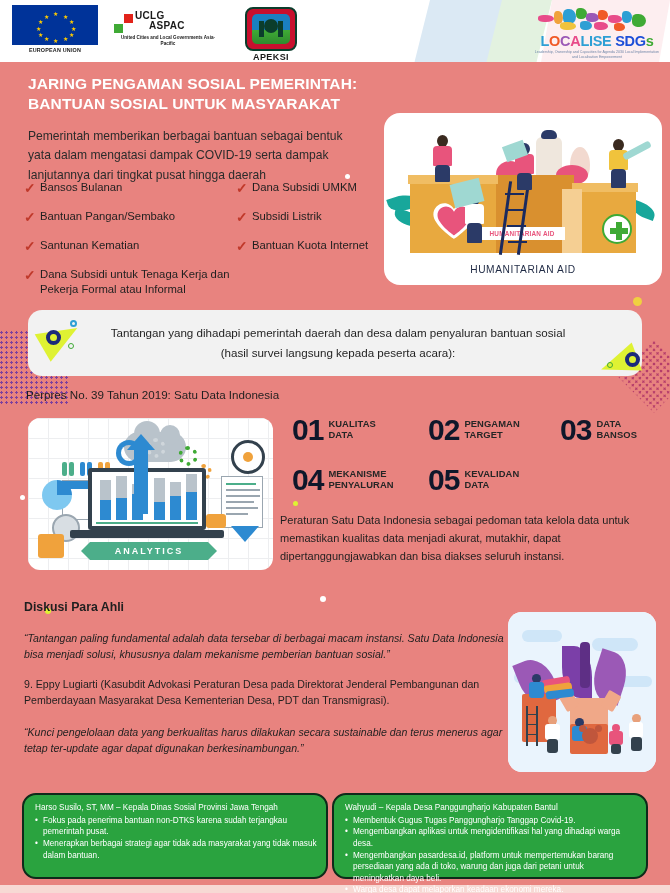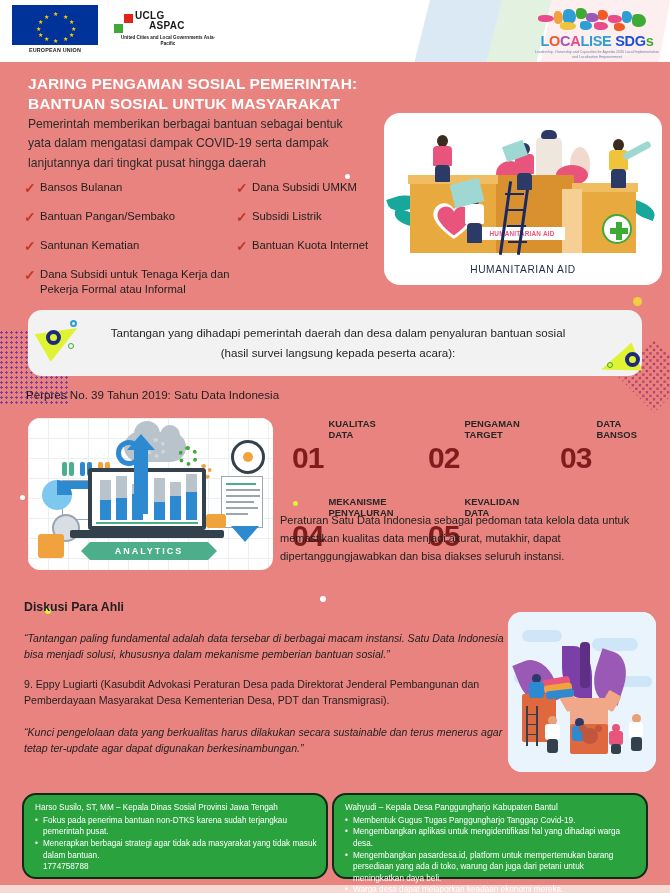--- a/index.html
+++ b/index.html
@@ -74,21 +74,21 @@
   .loc-a{color:#e84c8a;} .loc-li{color:#2e9fd4;} .loc-s{color:#3faa35;}
   .loc-sdg { color:#1d4ed8; }
   .loc-sub { font-size: 3.6px; color:#6f86a8; line-height:1.5; margin-top:1px;}
 
   
   .title-block { position:absolute; left: 28px; top: 74px; width: 400px; z-index: 6;}
   .main-title {
     font-size: 15.5px; font-weight: 900; color:#ffffff; line-height: 1.32; letter-spacing: .1px;
   }
   .intro {
-    font-size: 12.1px; color: #2b2b2b; line-height: 1.62; width: 335px;
+    margin-top: 12px; font-size: 12.1px; color: #2b2b2b; line-height: 1.62; width: 335px;
   }
 
   
   .checks { position:absolute; left:24px; top:180px; width: 400px; z-index:6;}
   .chk-cols { display:flex; }
   .chk-col-l { width: 212px; } .chk-col-r { width: 185px; }
   .chk-row { display:flex; align-items:flex-start; margin-bottom: 13px; }
   .chk-mark { width: 16px; flex:none; color:#c0392b; font-size: 14px; font-weight:900; line-height:1.15; }
   .chk-txt { font-size: 11.3px; color:#1f1f1f; line-height:1.34; }
 
@@ -190,21 +190,21 @@
   .calc{ position:absolute; left:10px; top:116px; width:26px; height:24px; background:#f0a23c; border-radius:3px;}
   .doc{ position:absolute; right:10px; top:58px; width:42px; height:52px; background:#fff; border:1.5px solid #9aa6b0;}
   .docline{position:absolute; height:2px; background:#9aa6b0; left:4px;}
   .target{ position:absolute; right:8px; top:22px; width:34px; height:34px; border-radius:50%; border:3px solid #33414d; background:#fff;}
   .target:after{content:"";position:absolute;left:9px;top:9px;width:10px;height:10px;border-radius:50%;background:#f0a23c;}
   .people-ico{ position:absolute; width:5px; height:14px; border-radius:2px;}
 
   .numbers { position:absolute; left:292px; top:416px; width:370px; z-index:6;}
   .num-row { display:flex; }
   .num-item { display:flex; align-items:flex-start; }
-  .num-big { font-size:30px; font-weight:900; color:#7f1d1d; line-height:.92; letter-spacing:-1px;margin-top:28px;}
+  .num-big { font-size:30px; font-weight:900; color:#0f172a; line-height:.92; letter-spacing:-1px;}
   .num-lbl { font-size:9.4px; font-weight:900; color:#262626; line-height:1.22; margin-left:5px; margin-top:2px; letter-spacing:.1px;}
   .satu-para {
     position:absolute; left:280px; top:512px; width:360px; z-index:6;
     font-size:11px; color:#1f1f1f; line-height:1.62;
   }
 
   
   .disc { position:absolute; left:24px; top:600px; width:480px; z-index:6; }
   .disc-title { font-size:12.3px; font-weight:900; color:#1f1f1f; margin-bottom:1px;}
   .disc-p { font-size:10.6px; color:#1f1f1f; line-height:1.52; }
@@ -278,20 +278,29 @@
               <div class="sqw"></div>
           </div>
           <div>
             <div class="uclg-word">UCLG</div>
             <div class="aspac-word">ASPAC</div>
           </div>
         </div>
         <div class="uclg-sub">United Cities and Local Governments Asia-Pacific</div>
       </div>
 
+      <div class="apeksi-logo">
+        <div class="apeksi-badge">
+          <div class="ap-inner"></div>
+          <div class="ap-sun"></div>
+          <div class="ap-b1"></div>
+          <div class="ap-b2"></div>
+        </div>
+        <div class="apeksi-word">APEKSI</div>
+      </div>
     </div>
 
     <div class="localise">
       <div class="loc-map">
         <div class="loc-blob" style="left:6px;  top:9px;  width:16px;height:7px; background:#e84c8a;"></div>
         <div class="loc-blob" style="left:22px; top:5px;  width:9px; height:13px;background:#f0a23c;"></div>
         <div class="loc-blob" style="left:31px; top:3px;  width:13px;height:15px;background:#2e9fd4;"></div>
         <div class="loc-blob" style="left:44px; top:2px;  width:11px;height:11px;background:#3faa35;"></div>
         <div class="loc-blob" style="left:54px; top:7px;  width:13px;height:9px; background:#9b59b6;"></div>
         <div class="loc-blob" style="left:66px; top:4px;  width:10px;height:10px;background:#f05a28;"></div>
@@ -616,21 +625,20 @@
   <div class="gbox gbox-l">
     <div class="g-head">Harso Susilo, ST, MM – Kepala Dinas Sosial Provinsi Jawa Tengah</div>
     <div class="g-li">
       <span class="g-bullet">•</span>
       <span>Fokus pada penerima bantuan non-DTKS karena sudah terjangkau pemerintah pusat.</span>
     </div>
     <div class="g-li">
       <span class="g-bullet">•</span>
       <span>Menerapkan berbagai strategi agar tidak ada masyarakat yang tidak masuk dalam bantuan.</span>
     </div>
-    <div class="g-plain g-indent">1774758788</div>
   </div>
 
   <div class="gbox gbox-r">
     <div class="g-head">Wahyudi – Kepala Desa Panggungharjo Kabupaten Bantul</div>
     <div class="g-li">
       <span class="g-bullet">•</span>
       <span>Membentuk Gugus Tugas Panggungharjo Tanggap Covid-19.</span>
     </div>
     <div class="g-li">
       <span class="g-bullet">•</span>

